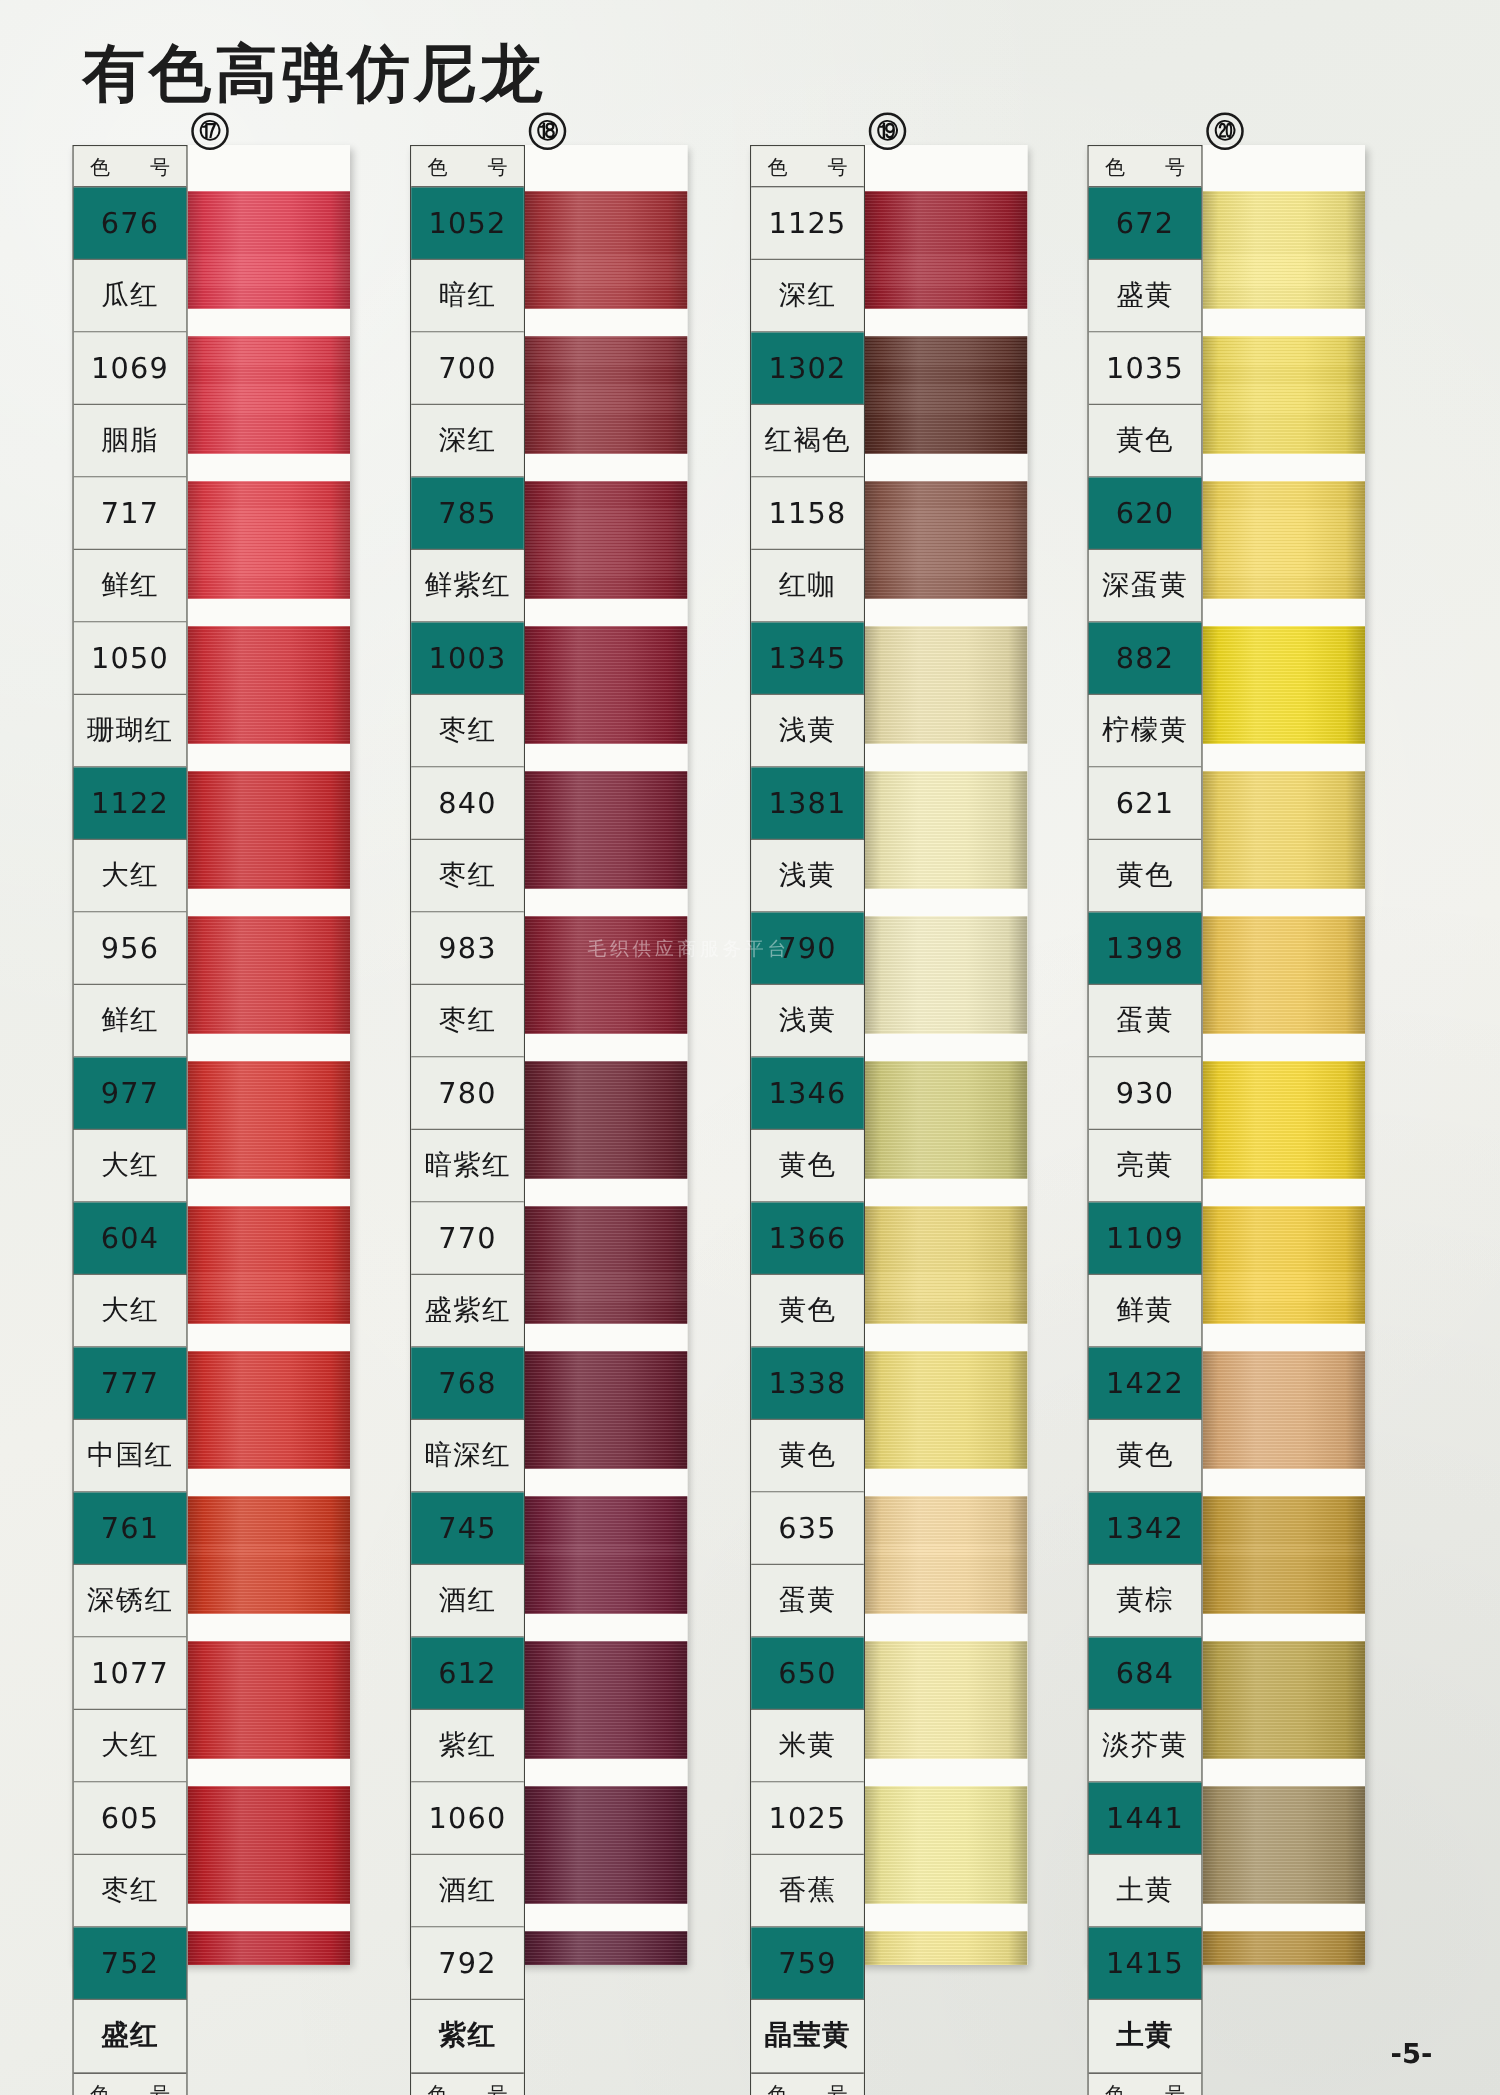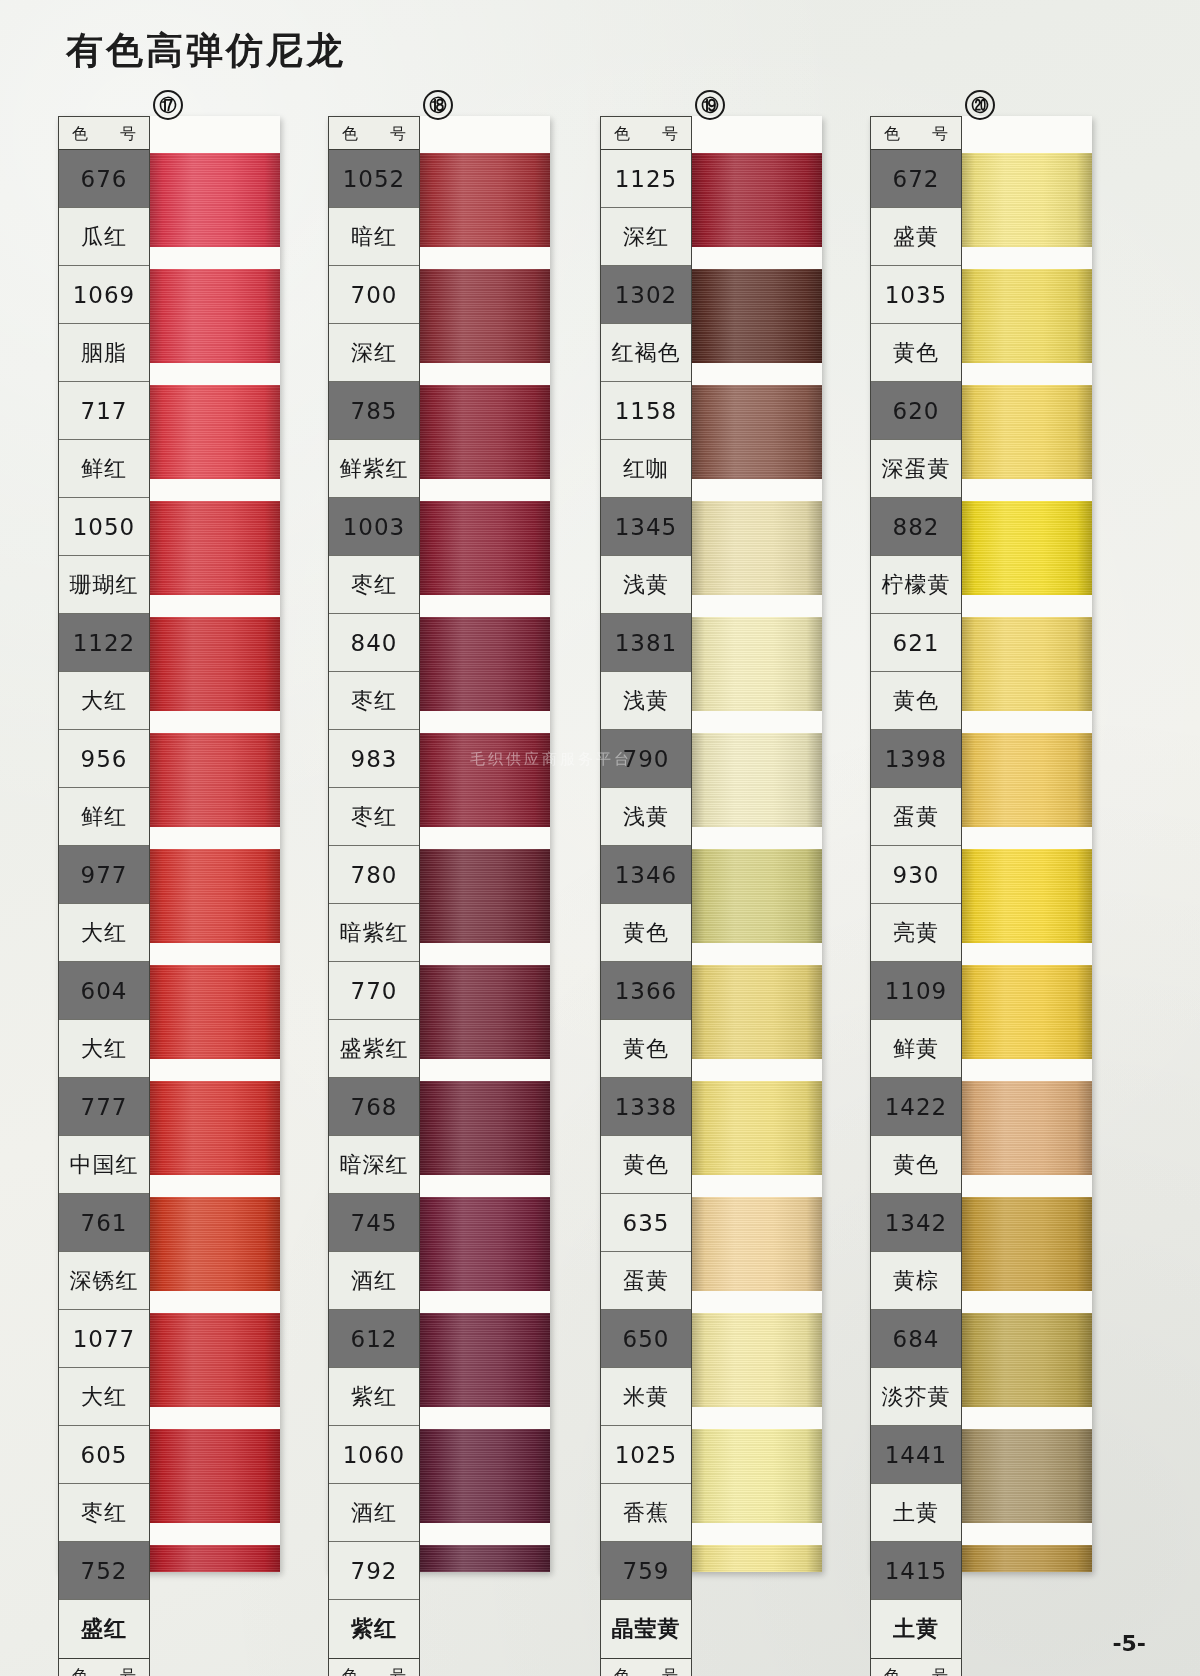--- a/index.html
+++ b/index.html
@@ -20,21 +20,21 @@
       radial-gradient(circle at 12% 8%, rgba(255,255,255,.55), transparent 38%),
       radial-gradient(circle at 88% 92%, rgba(0,0,0,.045), transparent 46%),
       radial-gradient(circle at 60% 40%, rgba(255,255,255,.25), transparent 55%);
     pointer-events:none;
   }
   .page-header{
     position:absolute; top:0; left:0; right:0; height:100px;
   }
   .title{
     position:absolute; left:66px; top:26px;
-    font-size:37px; font-weight:bold; letter-spacing:3px;
+    font-size:50px; font-weight:bold; letter-spacing:3px;
     color:#1d1d1d;
     font-family:"DejaVu Sans","Liberation Sans",sans-serif;
     text-shadow: 0 1px 0 rgba(255,255,255,.6);
   }
   .subtitle{
     position:absolute; right:68px; top:46px;
     font-size:25px; font-weight:bold; letter-spacing:2px;
     color:#232323;
     font-family:"DejaVu Sans","Liberation Sans",sans-serif;
   }
@@ -94,21 +94,21 @@
     text-align:center;
     font-size:23px;
     color:#18181a;
     border-bottom:1px solid #6f706a;
     background:#eceee8;
     font-family:"DejaVu Sans","Liberation Sans",sans-serif;
     overflow:hidden; white-space:nowrap;
   }
   .cell.code{ letter-spacing:1px; }
   .cell.name{ font-size:22px; letter-spacing:1px; }
-  .cell.tan{ background:#737373; }
+  .cell.tan{ background:#0f766e; }
   .cell.last{ border-bottom:none;font-weight:bold; }
 
   
   .yarn-strip{
     position:absolute; top:0; left:92px;
     width:130px; height:100%;
     background:#fbfbf8;
     overflow:hidden;
     z-index:2;
   }

